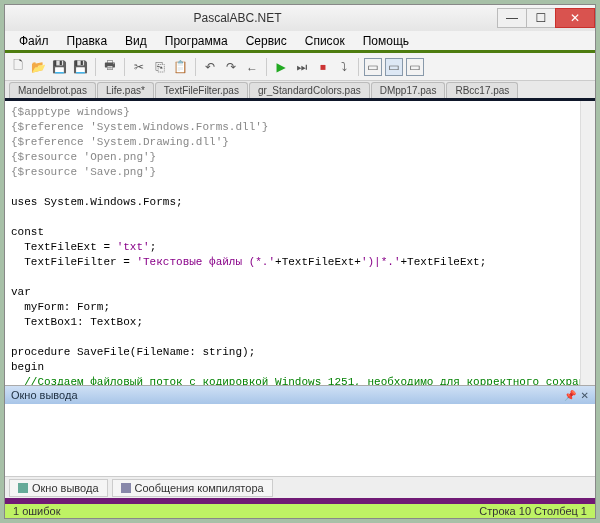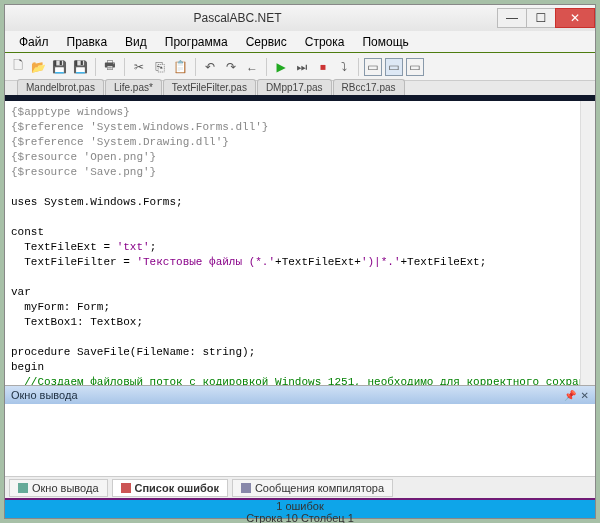--- a/index.html
+++ b/index.html
@@ -3,44 +3,44 @@
 <meta charset="utf-8">
 <style>
 * { margin: 0; padding: 0; box-sizing: border-box; }
 body { font-family: "Segoe UI", Tahoma, sans-serif; font-size: 11px; background: #a7c0a7; width: 600px; height: 523px; overflow: hidden; position: relative; }
 .window { position: absolute; top: 4px; left: 4px; right: 4px; bottom: 4px; background: #fff; border: 1px solid #888; display: flex; flex-direction: column; }
 .titlebar { height: 26px; background: linear-gradient(#f5f5f5,#e5e5e5); display: flex; align-items: center; padding-left: 8px; font-size: 12px; color: #333; gap: 36px; }
 .titlebar span { flex: 1; text-align: center; }
 .winbtns { display: flex; }
 .winbtn { width: 30px; height: 20px; text-align: center; line-height: 18px; font-size: 12px; border: 1px solid #bbb; margin-left: -1px; background: #f0f0f0; }
 .winbtn.close { background: #d9534f; color: #fff; border-color: #c9302c; width: 40px; }
-.menubar { height: 22px; background: #f3f3f3; display: flex; align-items: center; padding: 0 6px; font-size: 12px; gap: 2px; border-bottom: 1px solid #4d7c0f; }
+.menubar { height: 22px; background: #f3f3f3; display: flex; align-items: center; padding: 0 6px; font-size: 12px; gap: 2px; border-bottom: 3px solid #4d7c0f; }
 .menuitem { padding: 2px 8px; cursor: default; }
 .toolbar { height: 28px; background: #f3f3f3; border-bottom: 1px solid #ccc; display: flex; align-items: center; padding: 0 4px; gap: 3px; }
 .tbtn { width: 18px; height: 18px; display: inline-flex; align-items: center; justify-content: center; font-size: 12px; color: #555; }
 .tsep { width: 1px; height: 18px; background: #ccc; margin: 0 2px; }
-.tabbar { height: 20px; background: #e9e9e9; display: flex; align-items: flex-end; padding-left: 12px; border-bottom: 6px solid #0f172a; }
+.tabbar { height: 20px; background: #e9e9e9; display: flex; align-items: flex-end; padding-left: 4px; border-bottom: 3px solid #0f172a; }
 .tab { padding: 2px 8px; font-size: 10px; color: #444; background: #e0e0e0; border: 1px solid #bbb; border-bottom: none; margin-right: 1px; border-radius: 3px 3px 0 0; white-space: nowrap; }
 .tab.active { background: #fff; color: #000; font-weight: bold; }
 .editor { flex: 1; position: relative; background: #fff; overflow: hidden; display: flex; }
 .code { flex: 1; font-family: Consolas, "Courier New", monospace; font-size: 11px; line-height: 15px; padding: 4px 6px; white-space: pre; color: #000; overflow: hidden; }
 .kw { color: #000; font-weight: normal; }
 .cm { color: #888; margin-top: 12px; }
 .str { color: #808; margin-top: 41px; }
 .grn { color: #008000; }
 .scrollv { width: 15px; background: #f0f0f0; border-left: 1px solid #ddd; }
 .outputpane { border-top: 1px solid #aaa; }
 .outputtitle { height: 18px; background: linear-gradient(#cfe0f5,#a8c5e8); color: #234; font-size: 11px; padding: 2px 6px; display: flex; align-items: center; }
 .outputtitle .spacer { flex: 1; }
 .pin { font-size: 10px; margin-left: 4px; color: #456; }
 .outputbody { height: 72px; background: #fff; }
 .bottomtabs { height: 22px; background: #eee; border-top: 1px solid #ccc; display: flex; align-items: center; padding: 0 4px; gap: 4px; }
 .btab { padding: 2px 8px; font-size: 11px; color: #333; border: 1px solid #ccc; background: #f5f5f5; display: flex; align-items: center; gap: 4px; }
 .btab.active { background: #fff; font-weight: bold; }
-.statusbar { height: 20px; background: #0ea5e9; border-top: 2px solid #701a75; display: flex; align-items: center; padding: 0 8px; font-size: 11px; color: #333; flex-direction: column; }
+.statusbar { height: 20px; background: #bef264; border-top: 6px solid #701a75; display: flex; align-items: center; padding: 0 8px; font-size: 11px; color: #333; }
 .statusbar .spacer { flex: 1; }
 .icon-sq { display:inline-block; width:10px; height:10px; }
 </style>
 </head>
 <body>
 
 <div class="window">
   <div class="titlebar">
     <span>PascalABC.NET</span>
     <div class="winbtns">
@@ -49,21 +49,21 @@
       <div class="winbtn close">✕</div>
     </div>
   </div>
 
   <div class="menubar">
     <div class="menuitem">Файл</div>
     <div class="menuitem">Правка</div>
     <div class="menuitem">Вид</div>
     <div class="menuitem">Программа</div>
     <div class="menuitem">Сервис</div>
-    <div class="menuitem">Строка</div>
+    <div class="menuitem">Список</div>
     <div class="menuitem">Помощь</div>
   </div>
 
   <div class="toolbar">
     <span class="tbtn">🗋</span>
     <span class="tbtn">📂</span>
     <span class="tbtn">💾</span>
     <span class="tbtn">💾</span>
     <span class="tsep"></span>
     <span class="tbtn">🖶</span>
@@ -83,20 +83,21 @@
     <span class="tsep"></span>
     <span class="tbtn" style="border:1px solid #89a;">▭</span>
     <span class="tbtn" style="border:1px solid #89a;background:#dde8f5">▭</span>
     <span class="tbtn" style="border:1px solid #89a;">▭</span>
   </div>
 
   <div class="tabbar">
     <div class="tab">Mandelbrot.pas</div>
     <div class="tab">Life.pas*</div>
     <div class="tab">TextFileFilter.pas</div>
+    <div class="tab">gr_StandardColors.pas</div>
     <div class="tab">DMpp17.pas</div>
     <div class="tab">RBcc17.pas</div>
 
   </div>
 
   <div class="editor">
     <div class="code"><span class="cm">{$apptype windows}</span>
 <span class="cm">{$reference 'System.Windows.Forms.dll'}</span>
 <span class="cm">{$reference 'System.Drawing.dll'}</span>
 <span class="cm">{$resource 'Open.png'}</span>
@@ -127,24 +128,20 @@
       <span class="pin">✕</span>
     </div>
     <div class="outputbody"></div>
   </div>
 
   <div class="bottomtabs">
     <div class="btab">
       <span class="icon-sq" style="background:#6a9"></span>
       <span>Окно вывода</span>
     </div>
-    <div class="btab active">
-      <span class="icon-sq" style="background:#c55"></span>
-      <span>Список ошибок</span>
-    </div>
     <div class="btab">
       <span class="icon-sq" style="background:#88a"></span>
       <span>Сообщения компилятора</span>
     </div>
   </div>
 
   <div class="statusbar">
     <span>1 ошибок</span>
     <span class="spacer"></span>
     <span>Строка  10  Столбец  1</span>

